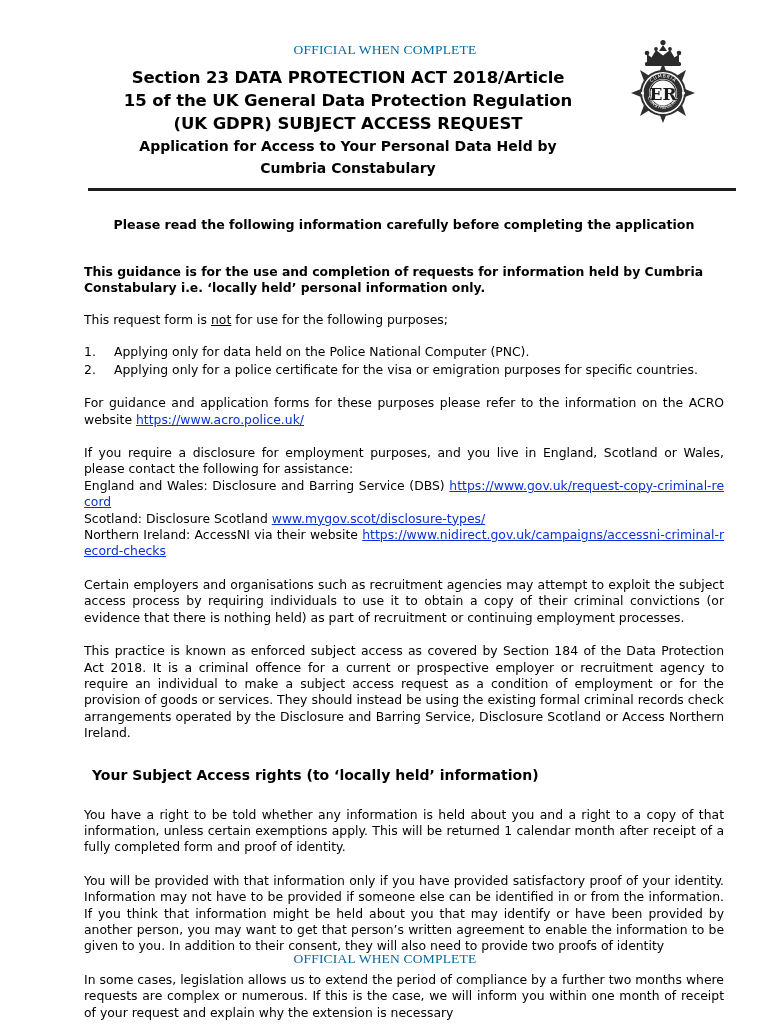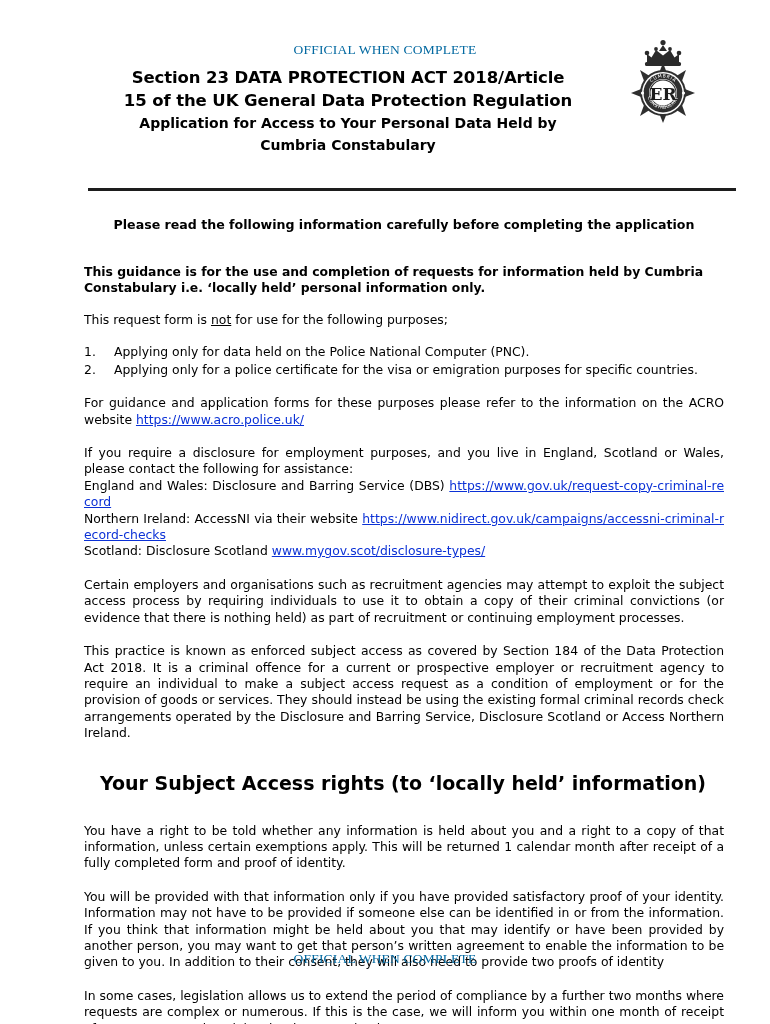--- a/index.html
+++ b/index.html
@@ -115,22 +115,22 @@
     position: absolute;
     left: 0;
     top: 0;
   }
   a.lnk {
     color: #0b31d6;
     text-decoration: underline;
     word-break: break-all;
   }
   .heading {
-    margin: 16px;
-    font-size: 19px;
+    margin: 8px;
+    font-size: 14px;
     font-weight: bold;
     line-height: 17px;
   }
 </style>
 </head>
 <body>
 
 <div class="page">
 
   <div class="marking marking-top">OFFICIAL WHEN COMPLETE</div>
@@ -179,20 +179,21 @@
         <textPath href="#arcBot" startOffset="50%" text-anchor="middle">CONSTABULARY</textPath>
       </text>
 
       <text x="40" y="62" text-anchor="middle" font-family="DejaVu Serif, serif" font-size="17" font-weight="bold" fill="#1c1c1c">ER</text>
     </svg>
   </div>
 
   <div class="title-block">
     <div class="title-line">Section 23 DATA PROTECTION ACT 2018/Article</div>
     <div class="title-line">15 of the UK General Data Protection Regulation</div>
+    <div class="title-line">(UK GDPR) SUBJECT ACCESS REQUEST</div>
     <div class="subtitle-line">Application for Access to Your Personal Data Held by</div>
     <div class="subtitle-line">Cumbria Constabulary</div>
   </div>
 
   <div class="divider"></div>
 
   <div class="body-area">
 
     <p class="center-bold">Please read the following information carefully before completing the application</p>
 
@@ -220,24 +221,24 @@
     <div class="gap-l"></div>
 
     <p class="t"><span>For guidance and application forms for these purposes please refer to the information on the ACRO website </span><a class="lnk" href="#">https://www.acro.police.uk/</a></p>
 
     <div class="gap-l"></div>
 
     <p class="t">If you require a disclosure for employment purposes, and you live in England, Scotland or Wales, please contact the following for assistance:</p>
 
     <p class="t"><span>England and Wales: Disclosure and Barring Service (DBS) </span><a class="lnk" href="#">https://www.gov.uk/request-copy-criminal-record</a></p>
 
+    <p class="t left"><span>Scotland: Disclosure Scotland </span><a class="lnk" href="#">www.mygov.scot/disclosure-types/</a></p>
+
     <p class="t"><span>Northern Ireland: AccessNI via their website </span><a class="lnk" href="#">https://www.nidirect.gov.uk/campaigns/accessni-criminal-record-checks</a></p>
 
-    <p class="t left"><span>Scotland: Disclosure Scotland </span><a class="lnk" href="#">www.mygov.scot/disclosure-types/</a></p>
-
     <div class="gap-l"></div>
 
     <p class="t">Certain employers and organisations such as recruitment agencies may attempt to exploit the subject access process by requiring individuals to use it to obtain a copy of their criminal convictions (or evidence that there is nothing held) as part of recruitment or continuing employment processes.</p>
 
     <div class="gap-l"></div>
 
     <p class="t">This practice is known as enforced subject access as covered by Section 184 of the Data Protection Act 2018. It is a criminal offence for a current or prospective employer or recruitment agency to require an individual to make a subject access request as a condition of employment or for the provision of goods or services.  They should instead be using the existing formal criminal records check arrangements operated by the Disclosure and Barring Service, Disclosure Scotland or Access Northern Ireland.</p>
 
     <div class="gap-l"></div>
 

